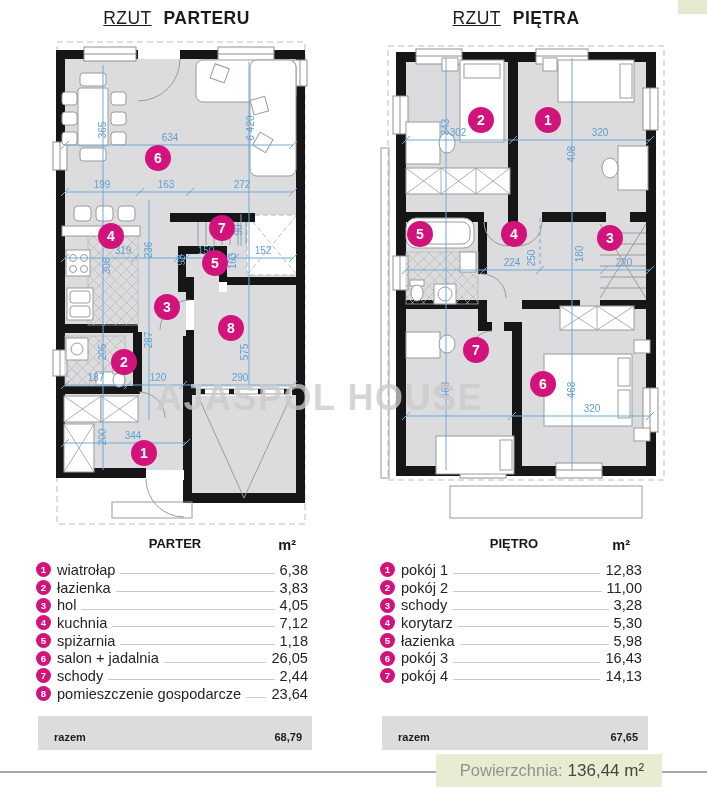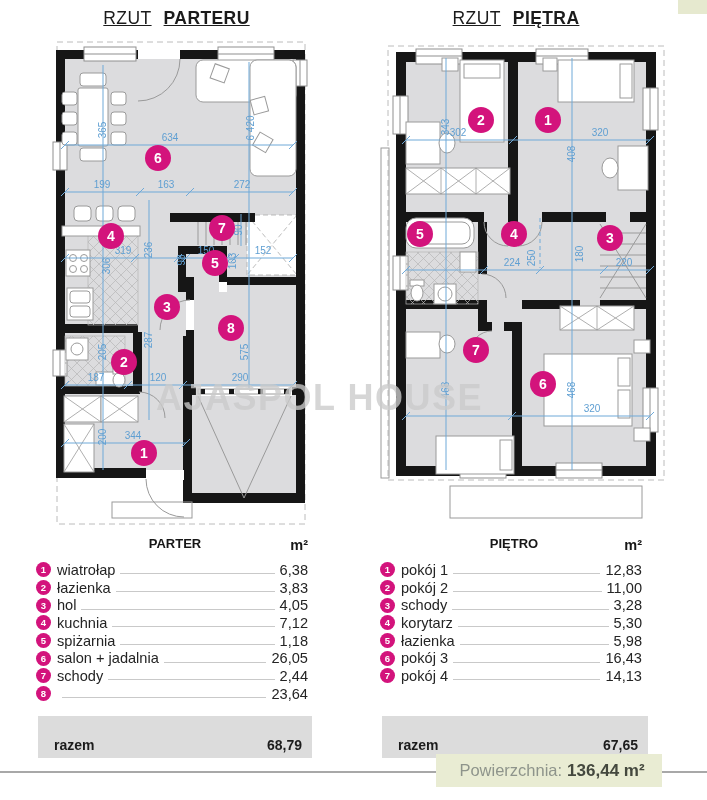--- a/index.html
+++ b/index.html
@@ -1,49 +1,49 @@
 <!DOCTYPE html>
 <html><head>
 <meta charset="utf-8">
 <style>
   html,body{margin:0;padding:0;}
   body{width:707px;height:800px;position:relative;background:#ffffff;overflow:hidden;
        font-family:"Liberation Sans", sans-serif;}
   .title{position:absolute;top:8px;font-size:17.5px;color:#1b1b1b;text-align:center;letter-spacing:.4px;}
   .title .pfx{font-weight:500;text-decoration:underline;}
-  .title .nm{font-weight:800;margin-left:12px;text-decoration:underline;}
+  .title .nm{font-weight:800;margin-left:12px;}
   #title-left{left:0;width:353px;}
   #title-right{left:353px;width:326px;}
   .plan-svg{position:absolute;}
   #wm{position:absolute;left:156px;top:377px;font-size:36px;font-weight:800;color:#cbcbcb;
       opacity:.78;letter-spacing:1.5px;white-space:nowrap;z-index:5;}
   .corner-mark{position:absolute;right:0;top:0;width:29px;height:14px;background:#e6e9cf;}
   
   .area-table{position:absolute;top:536px;}
   #table-parter{left:36px;width:278px;}
   #table-pietro{left:380px;width:268px;}
   .t-head{position:relative;height:22px;margin-bottom:3px;}
   .t-title{position:absolute;left:0;right:0;text-align:center;font-size:13px;font-weight:800;color:#171717;}
-  .t-unit{position:absolute;right:6px;top:1px;font-size:14.5px;font-weight:800;color:#171717;}
+  .t-unit{position:absolute;right:18px;top:1px;font-size:14.5px;font-weight:800;color:#171717;}
   .t-row{display:flex;align-items:center;height:17.7px;font-size:14.6px;color:#242424;}
   .row-badge{width:15px;height:15px;border-radius:50%;background:#d3137c;color:#fff;font-size:9.5px;
              font-weight:700;display:flex;align-items:center;justify-content:center;flex:0 0 15px;margin-right:6px;}
   .row-name{white-space:nowrap;}
   .row-lead{flex:1;height:0;border-bottom:1px solid #c9c9c9;margin:0 5px;transform:translateY(4px);}
   .row-val{white-space:nowrap;padding-right:6px;}
   .total-bar{position:absolute;height:26px;background:#dcdcdc;display:flex;align-items:center;
-             justify-content:space-between;padding:16px 10px 0 16px;font-size:14px;font-weight:800;color:#1c1c1c;}
+             justify-content:space-between;padding:8px 10px 0 16px;font-size:11px;font-weight:800;color:#1c1c1c;}
   #total-parter{left:38px;top:716px;width:248px;}
   #total-pietro{left:382px;top:716px;width:240px;}
   
   #footer-line{position:absolute;left:0;top:771px;width:707px;height:2px;background:#a8a8a8;}
   #footer-box{position:absolute;left:436px;top:754px;width:220px;height:33px;background:#e9ecd3;
               display:flex;align-items:center;justify-content:center;gap:5px;z-index:6;padding-left:6px;}
   #footer-box .f-label{font-size:16.5px;color:#8e948b;}
-  #footer-box .f-value{font-size:17px;font-weight:700;color:#44483e;}
+  #footer-box .f-value{font-size:17px;font-weight:400;color:#44483e;}
   
   .wall{fill:#161616;}
   .floor{fill:#dcdcde;}
   .win{fill:#ffffff;stroke:#8f8f8f;stroke-width:1;}
   .winl{stroke:#8f8f8f;stroke-width:1;}
   .gap{fill:#ffffff;}
   .furn{fill:#ffffff;stroke:#9a9a9a;stroke-width:1;}
   .furn2{fill:none;stroke:#9a9a9a;stroke-width:1;}
   .arc{fill:none;stroke:#9a9a9a;stroke-width:1;}
   .dash{fill:none;stroke:#bcbcbc;stroke-width:1;stroke-dasharray:6 4;}
@@ -480,20 +480,21 @@
         <span class="row-val">26,05</span>
       </div>
       <div class="t-row">
         <span class="row-badge">7</span>
         <span class="row-name">schody</span>
         <span class="row-lead"></span>
         <span class="row-val">2,44</span>
       </div>
       <div class="t-row">
         <span class="row-badge">8</span>
+        <span class="row-name">pomieszczenie gospodarcze</span>
         <span class="row-lead"></span>
         <span class="row-val">23,64</span>
       </div>
     </div>
 </div>
 
 <div class="area-table" id="table-pietro">
   <div class="t-head">
     <span class="t-title">PIĘTRO</span>
     <span class="t-unit">m²</span>

